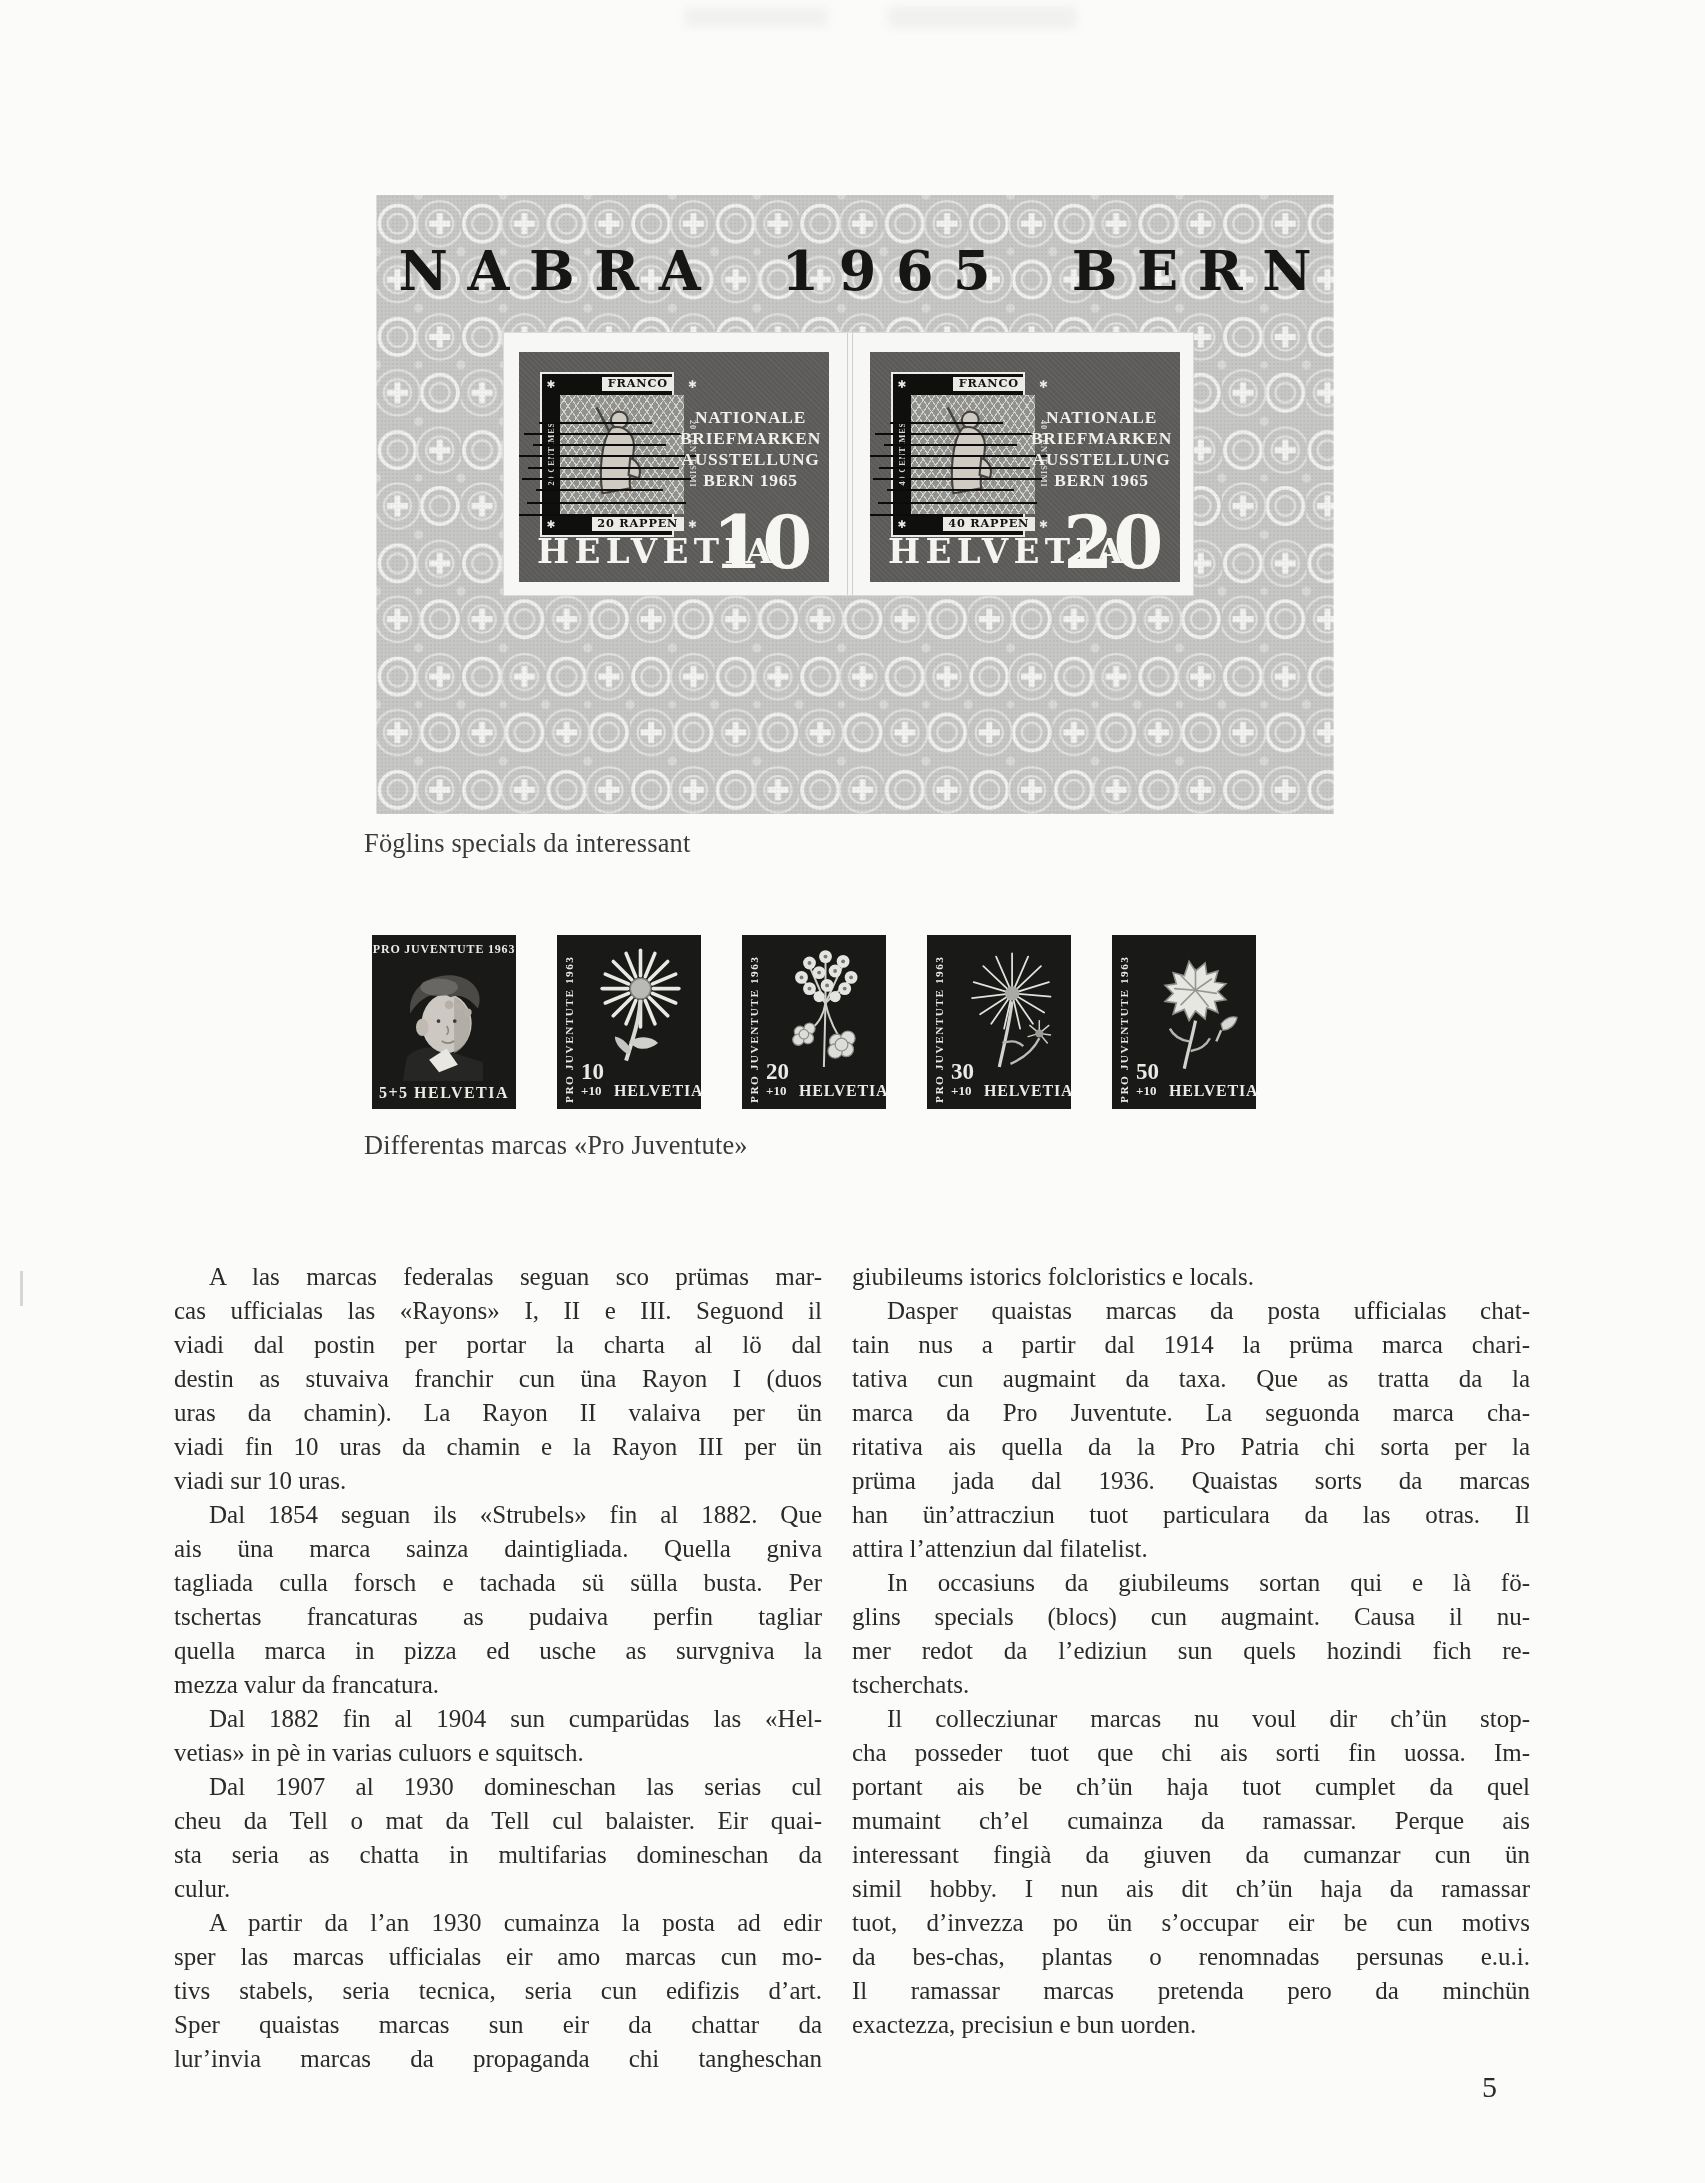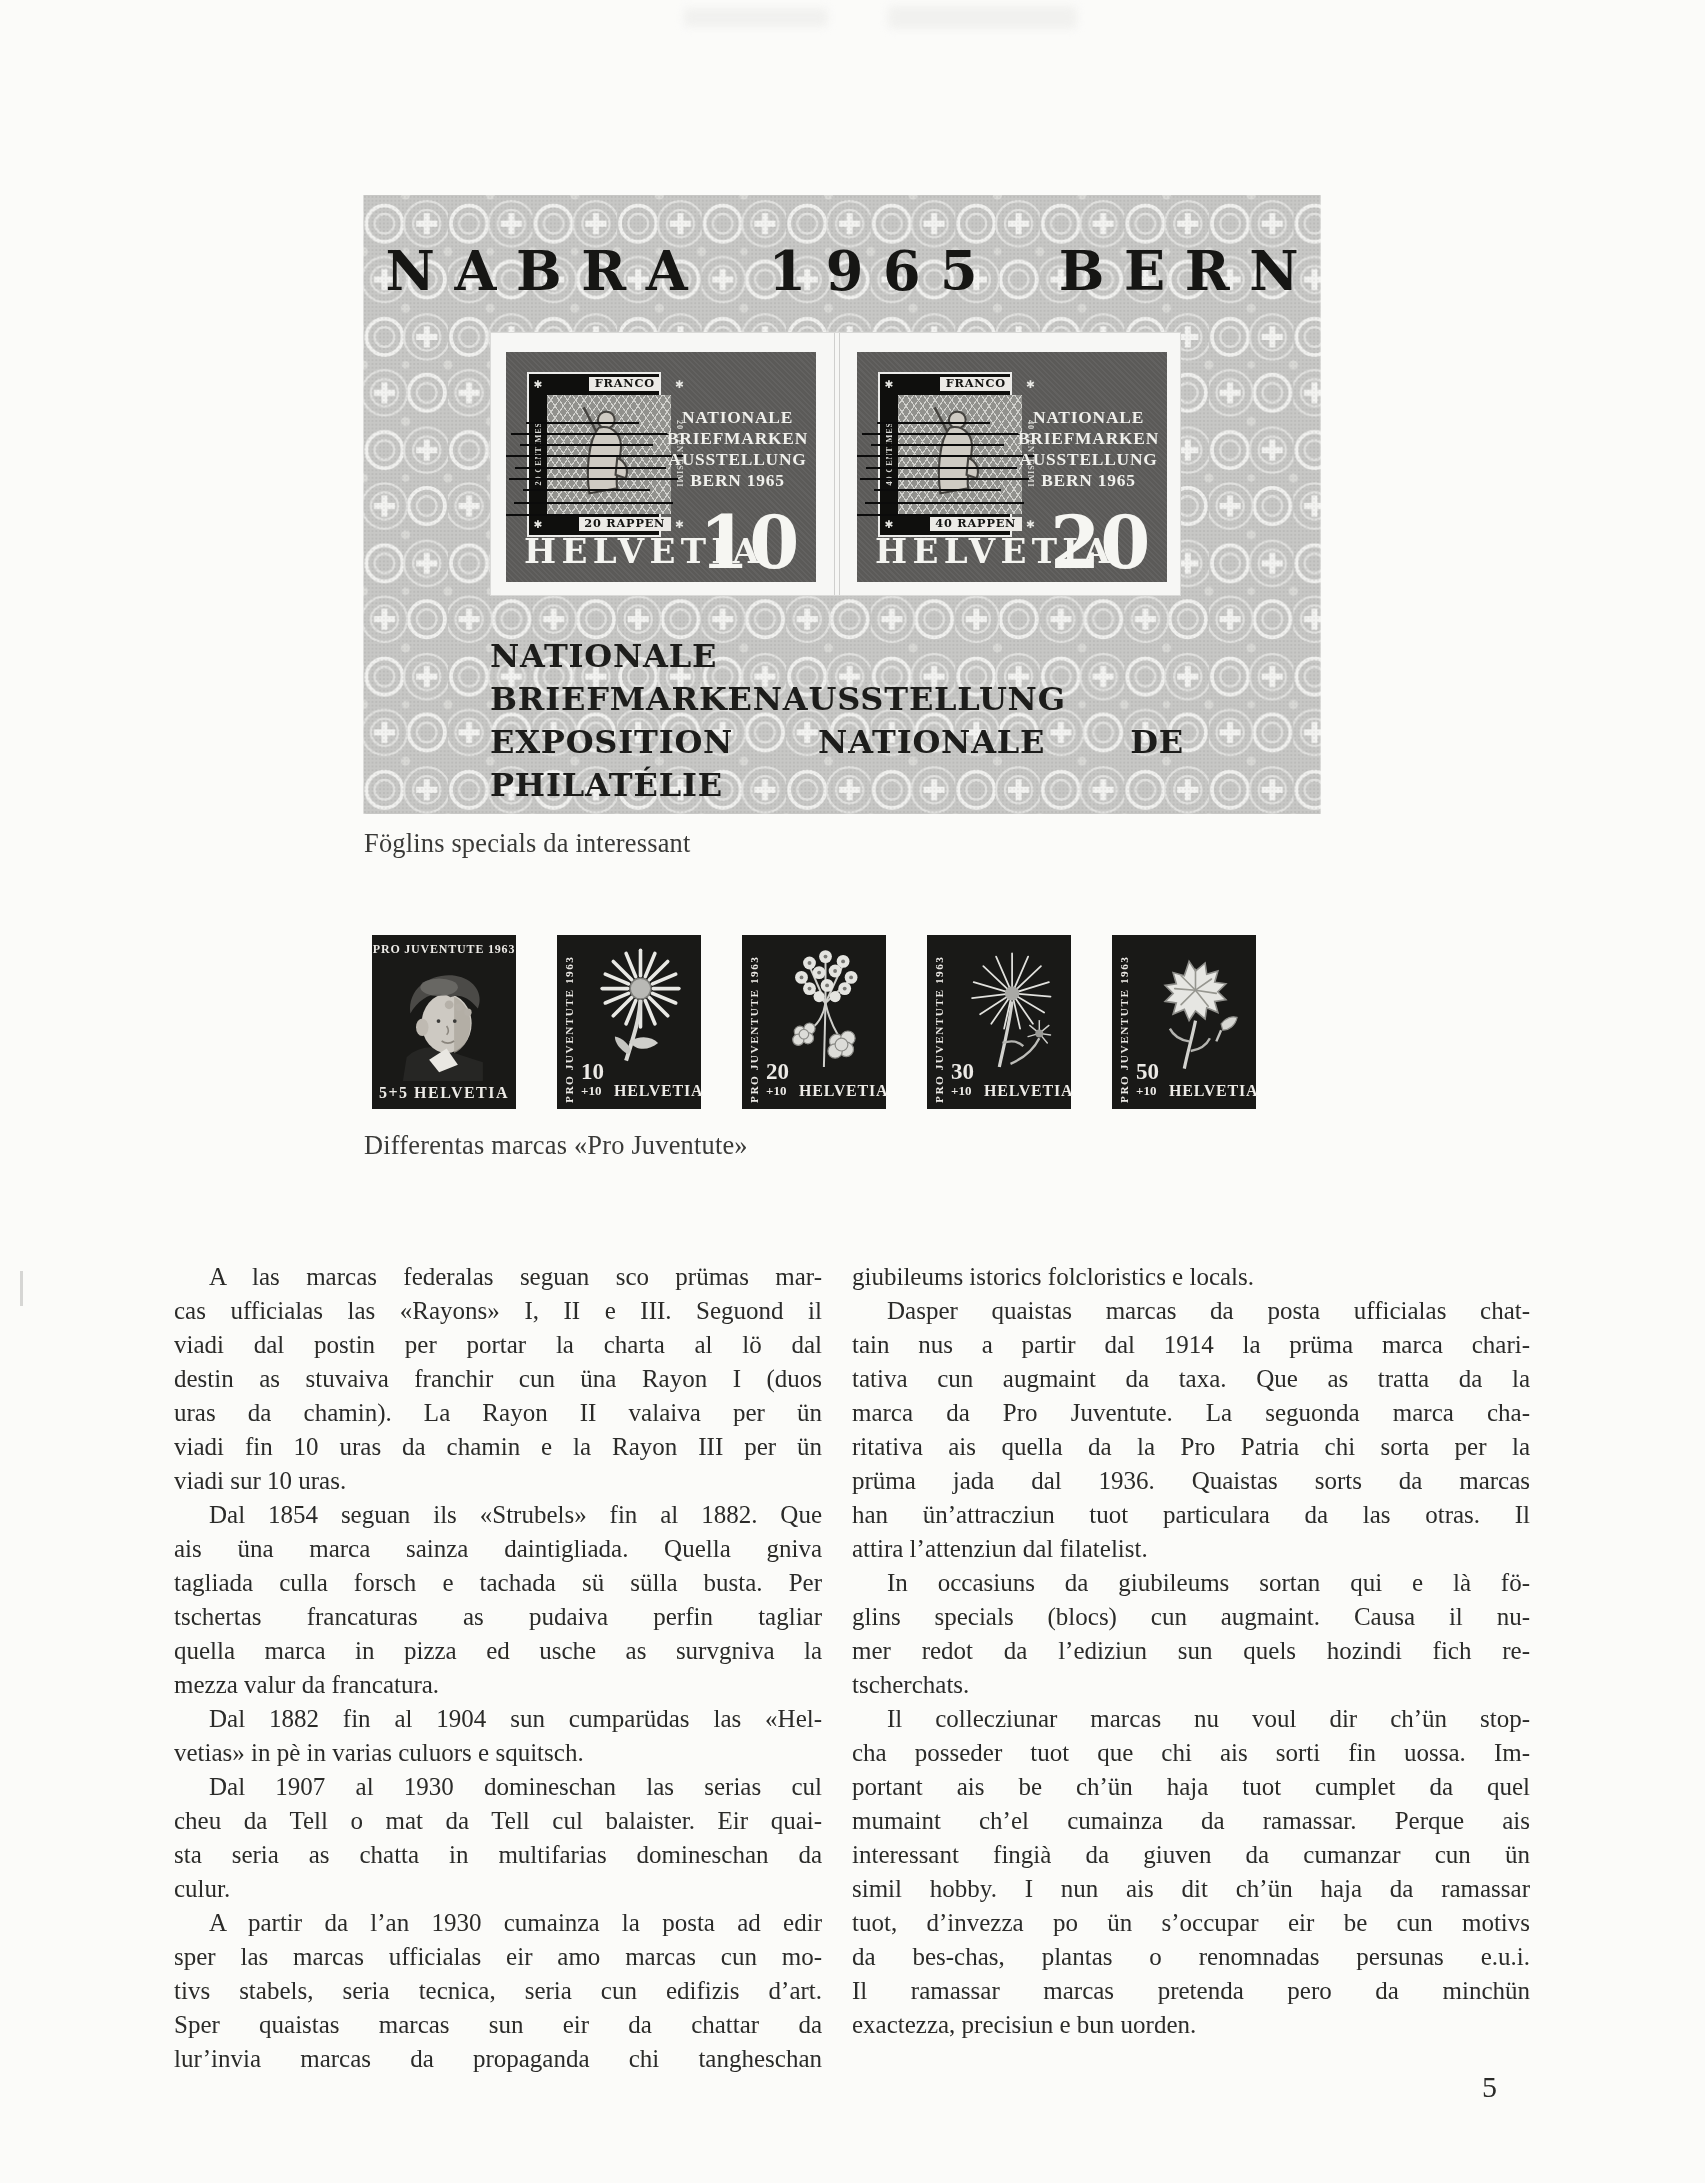--- a/index.html
+++ b/index.html
@@ -5,21 +5,21 @@
   * { box-sizing: border-box; margin: 0; padding: 0; }
   html,body { background:#ffffff; }
   body { width:1706px; height:2183px; position:relative; background:#fbfbf9;
          font-family:"Liberation Serif", serif; color:#2b2b29; overflow:hidden; }
 
   
   .ghost { position:absolute; background:#ececea; filter:blur(4.5px); opacity:.65; border-radius:4.5px; }
   .edge-mark { position:absolute; left:19.6px; top:1271px; width:3px; height:35px; background:#d6d6d4; }
 
   
-  .sheet { position:absolute; left:363px; top:195px; width:958px; height:619px; overflow:hidden; }
+  .sheet { position:absolute; left:376px; top:195px; width:958px; height:619px; overflow:hidden; }
   .sheet svg.pat { position:absolute; inset:0; display:block; }
   .sheet .dots { position:absolute; inset:0;
     background-image:radial-gradient(rgba(0,0,0,.06) 0.8px, transparent 1px);
     background-size:3.8px 3.8px; }
   .sheet-title { position:absolute; left:0; right:0; top:44px; text-align:center;
     font:700 54px "DejaVu Serif", serif; letter-spacing:19.6px; word-spacing:23px;
     text-indent:19.6px; color:#161614; }
   .panel { position:absolute; left:127px; top:137px; width:691px; height:264px;
     background:#f7f7f5; border:0.8px solid #dadad8; }
   .panel .gutter { position:absolute; top:0; bottom:0; width:0.8px; background:#cfcfcd; }
@@ -226,25 +226,20 @@
         <span>NATIONALE</span>
         <span>BRIEFMARKEN</span>
         <span>AUSSTELLUNG</span>
         <span>BERN 1965</span>
       </div>
       <div class="helv">HELVETIA</div>
       <div class="bignum">20</div>
     </div>
   </div>
 
-  <div class="sheet-footer">
-    <div>NATIONALE BRIEFMARKENAUSSTELLUNG</div>
-    <div>EXPOSITION NATIONALE DE PHILATÉLIE</div>
-    <div>ESPOSIZIONE NAZIONALE FILATELICA</div>
-  </div>
 </div>
 
 <div class="caption" id="cap1">Föglins specials da interessant</div>
 <div class="caption" id="cap2">Differentas marcas «Pro Juventute»</div>
 
 <div class="pj-row">
 
   <div class="pj" style="left:0;">
     <div class="pj-top">PRO JUVENTUTE 1963</div>
     <svg class="portrait" viewBox="0 0 190 200">

